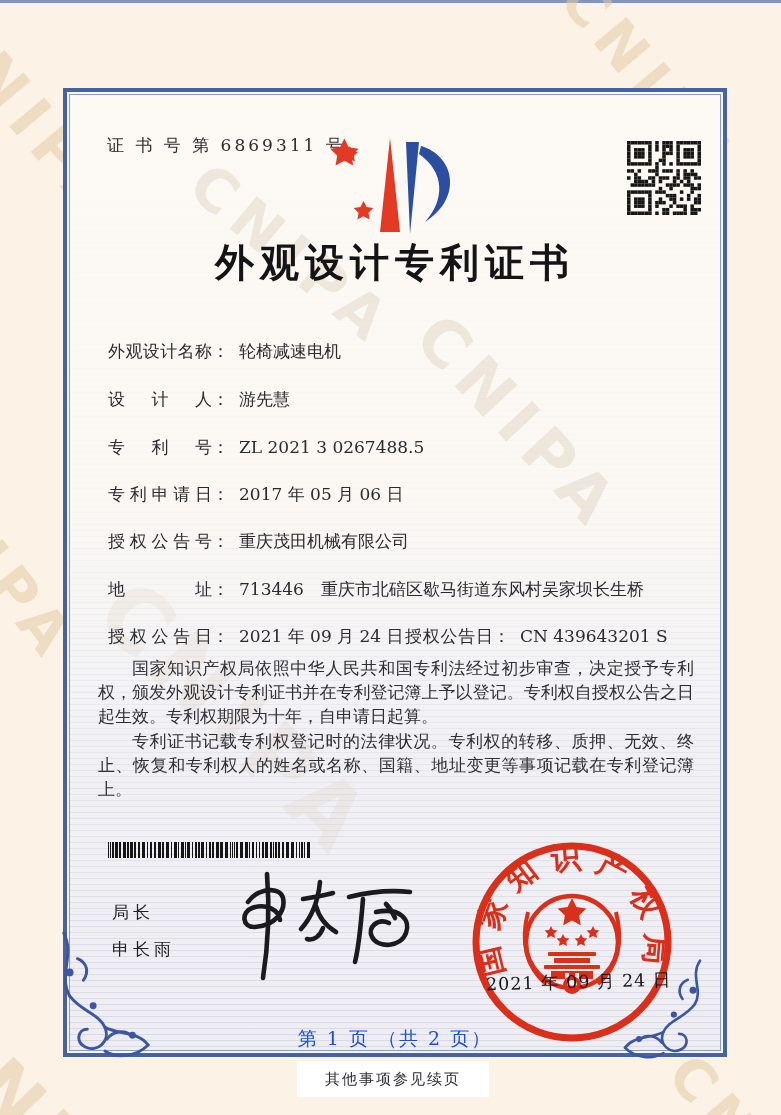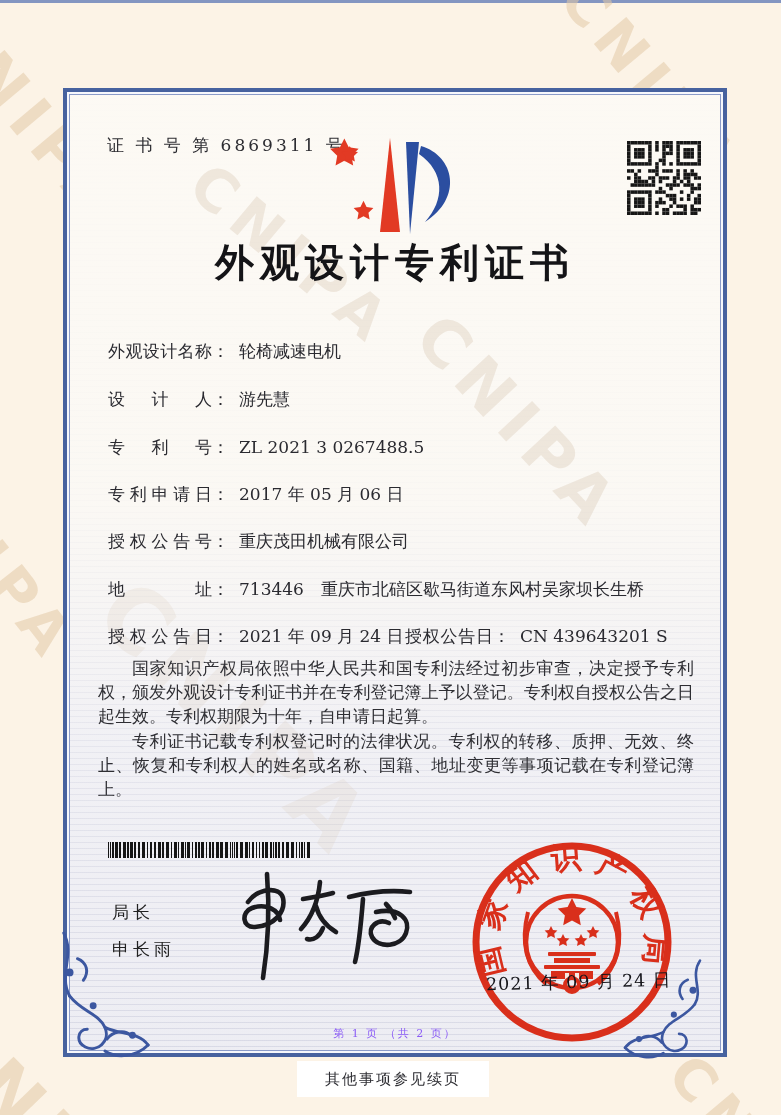--- a/index.html
+++ b/index.html
@@ -26,21 +26,21 @@
   .frow{left:108px;font-size:17px;color:#2a2a30;white-space:nowrap;}
   .flabel{display:inline-block;width:104px;text-align:justify;text-align-last:justify;}
   .fvalue{margin-left:10px;}
   .para{left:98px;width:596px;font-size:17px;line-height:24px;text-indent:2em;color:#2e2e33;
         text-align:justify;}
   .barcode{left:108px;top:842px;width:208px;height:16px;overflow:hidden;white-space:nowrap;}
   .barcode i{display:inline-block;height:100%;background:#151515;vertical-align:top;}
   .signer{font-size:17px;letter-spacing:4px;color:#222;}
   .seal-date{left:486px;top:970px;width:175px;font-size:17.5px;letter-spacing:1px;color:#15151a;
              transform:rotate(-1.5deg);z-index:5;white-space:nowrap;}
-  .page-info{left:63px;top:1026px;width:664px;text-align:center;font-size:11px;letter-spacing:2px;color:#8b5cf6;}
+  .page-info{left:63px;top:1026px;width:664px;text-align:center;font-size:19px;letter-spacing:2px;color:#1d4ed8;}
   .cont-box{left:297px;top:1061px;width:192px;height:36px;background:#ffffff;
             display:flex;align-items:center;justify-content:center;z-index:4;}
   .cont-box span{font-size:15px;letter-spacing:2px;color:#2e2e33;}
   svg{display:block;}
 </style>
 </head>
 <body>
 
 <div class="page">
   <div class="topline"></div>

